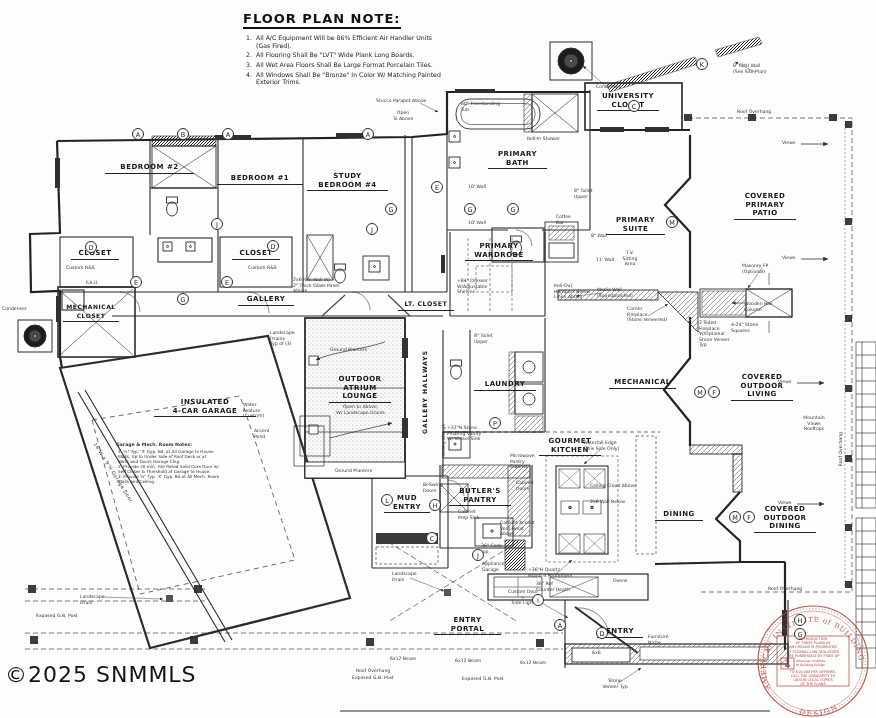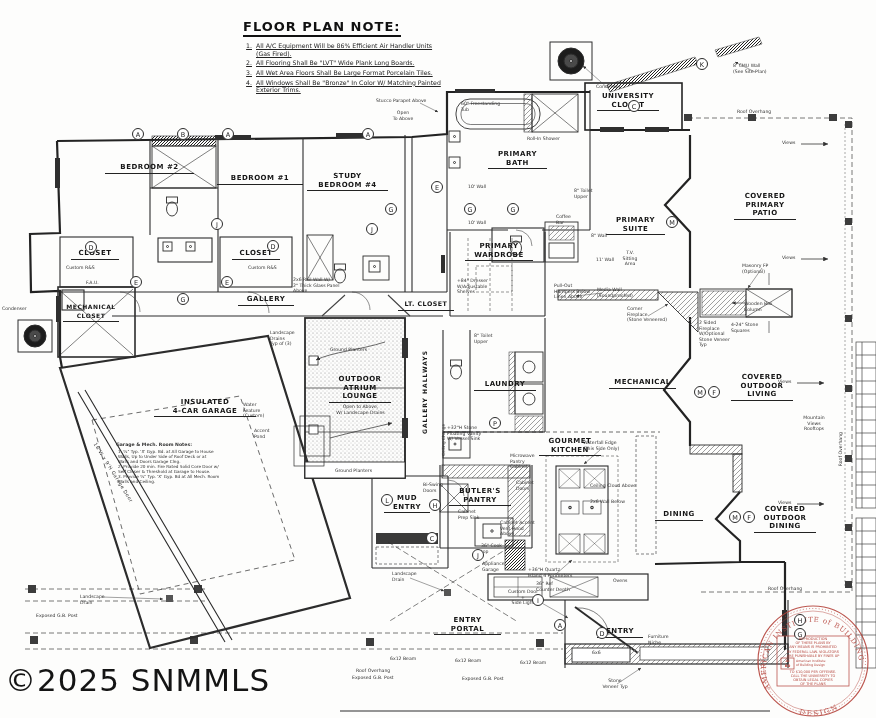--- a/index.html
+++ b/index.html
@@ -10,26 +10,26 @@
       color:#161616;white-space:pre-line;line-height:8.5px;}
   .rl::after{content:"";display:block;width:78%;margin:1px auto 0;border-bottom:1.3px solid #222;}
   .rl.vert{writing-mode:vertical-rl;transform:rotate(180deg);letter-spacing:1px;}
   .rl.vert::after{display:none;}
   .an{position:absolute;font-size:4.6px;line-height:5.5px;color:#333;white-space:pre-line;}
   .an.c{text-align:center;}
   .an.vert{writing-mode:vertical-rl;transform:rotate(180deg);}
   .an.rot58{transform:rotate(58deg);transform-origin:left top;}
   .bub{position:absolute;width:12px;height:12px;border:.9px solid #2a2a2a;border-radius:50%;
        background:#fff;font-size:6.5px;line-height:12px;text-align:center;color:#222;box-sizing:border-box;}
-  .notes{position:absolute;left:243px;top:16px;width:198px;text-decoration:underline;}
+  .notes{position:absolute;left:243px;top:8px;width:198px;}
   .notes .ttl{font-size:13px;font-weight:700;letter-spacing:1px;color:#111;
        border-bottom:2.6px solid #111;padding-bottom:1px;display:inline-block;margin-bottom:3px;}
   .note-item{display:flex;gap:4px;font-size:6.2px;line-height:7.3px;color:#222;margin-top:2.4px;}
   .note-item .n{width:9px;flex:none;text-align:right;}
-  .watermark{position:absolute;left:5px;top:662px;font-size:31px;letter-spacing:1px;color:#141414;}
+  .watermark{position:absolute;left:5px;top:662px;font-size:22px;letter-spacing:1px;color:#141414;}
   .stamp-t{position:absolute;color:#b5443c;text-align:center;white-space:pre-line;}
 </style>
 </head>
 <body>
 
 <div id="stage">
 
 <svg id="plan" width="876" height="718" viewBox="0 0 876 718">
   <defs>
     <pattern id="dots" width="4" height="4" patternUnits="userSpaceOnUse">

